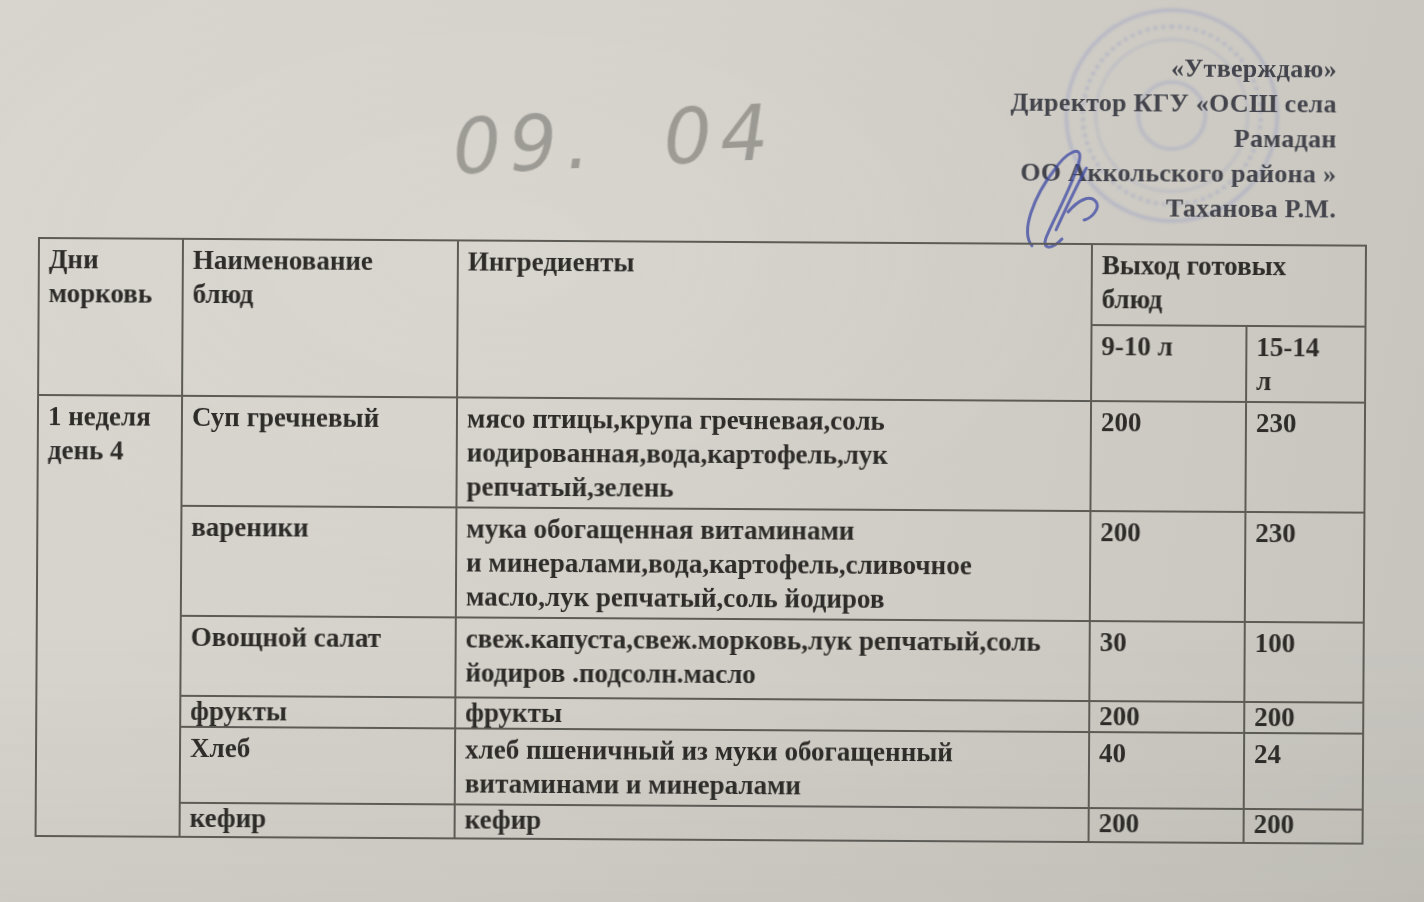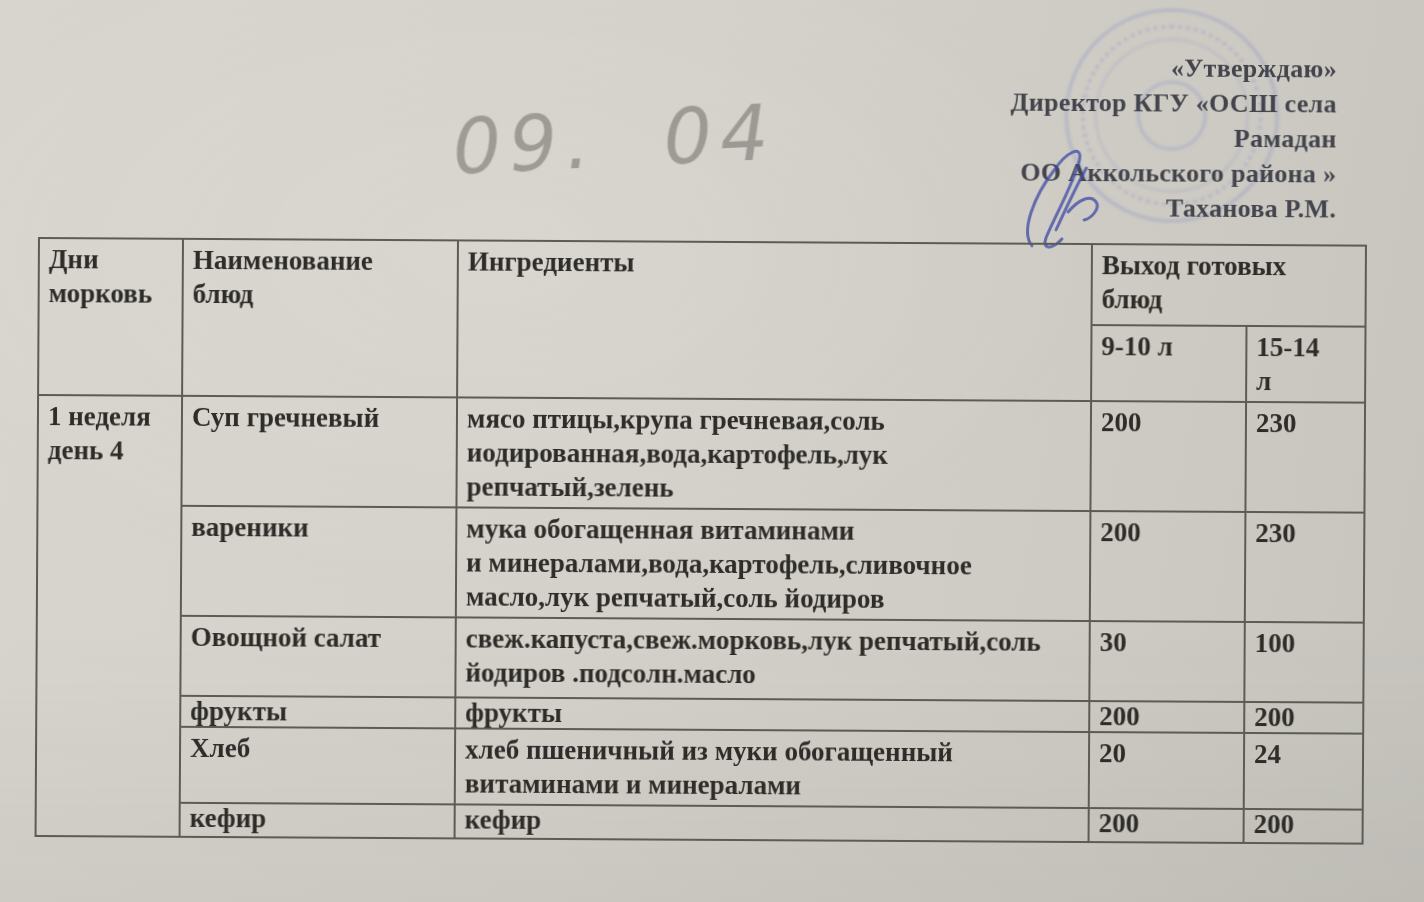--- a/index.html
+++ b/index.html
@@ -160,21 +160,21 @@
     <tr class="r4">
       <td>фрукты</td>
       <td>фрукты</td>
       <td>200</td>
       <td>200</td>
     </tr>
     <tr class="r5">
       <td>Хлеб</td>
       <td>хлеб пшеничный из муки обогащенный
 витаминами и минералами</td>
-      <td>20</td>
+      <td>40</td>
       <td>24</td>
     </tr>
     <tr class="r6">
       <td>кефир</td>
       <td>кефир</td>
       <td>200</td>
       <td>200</td>
     </tr>
   </tbody>
     </table>

